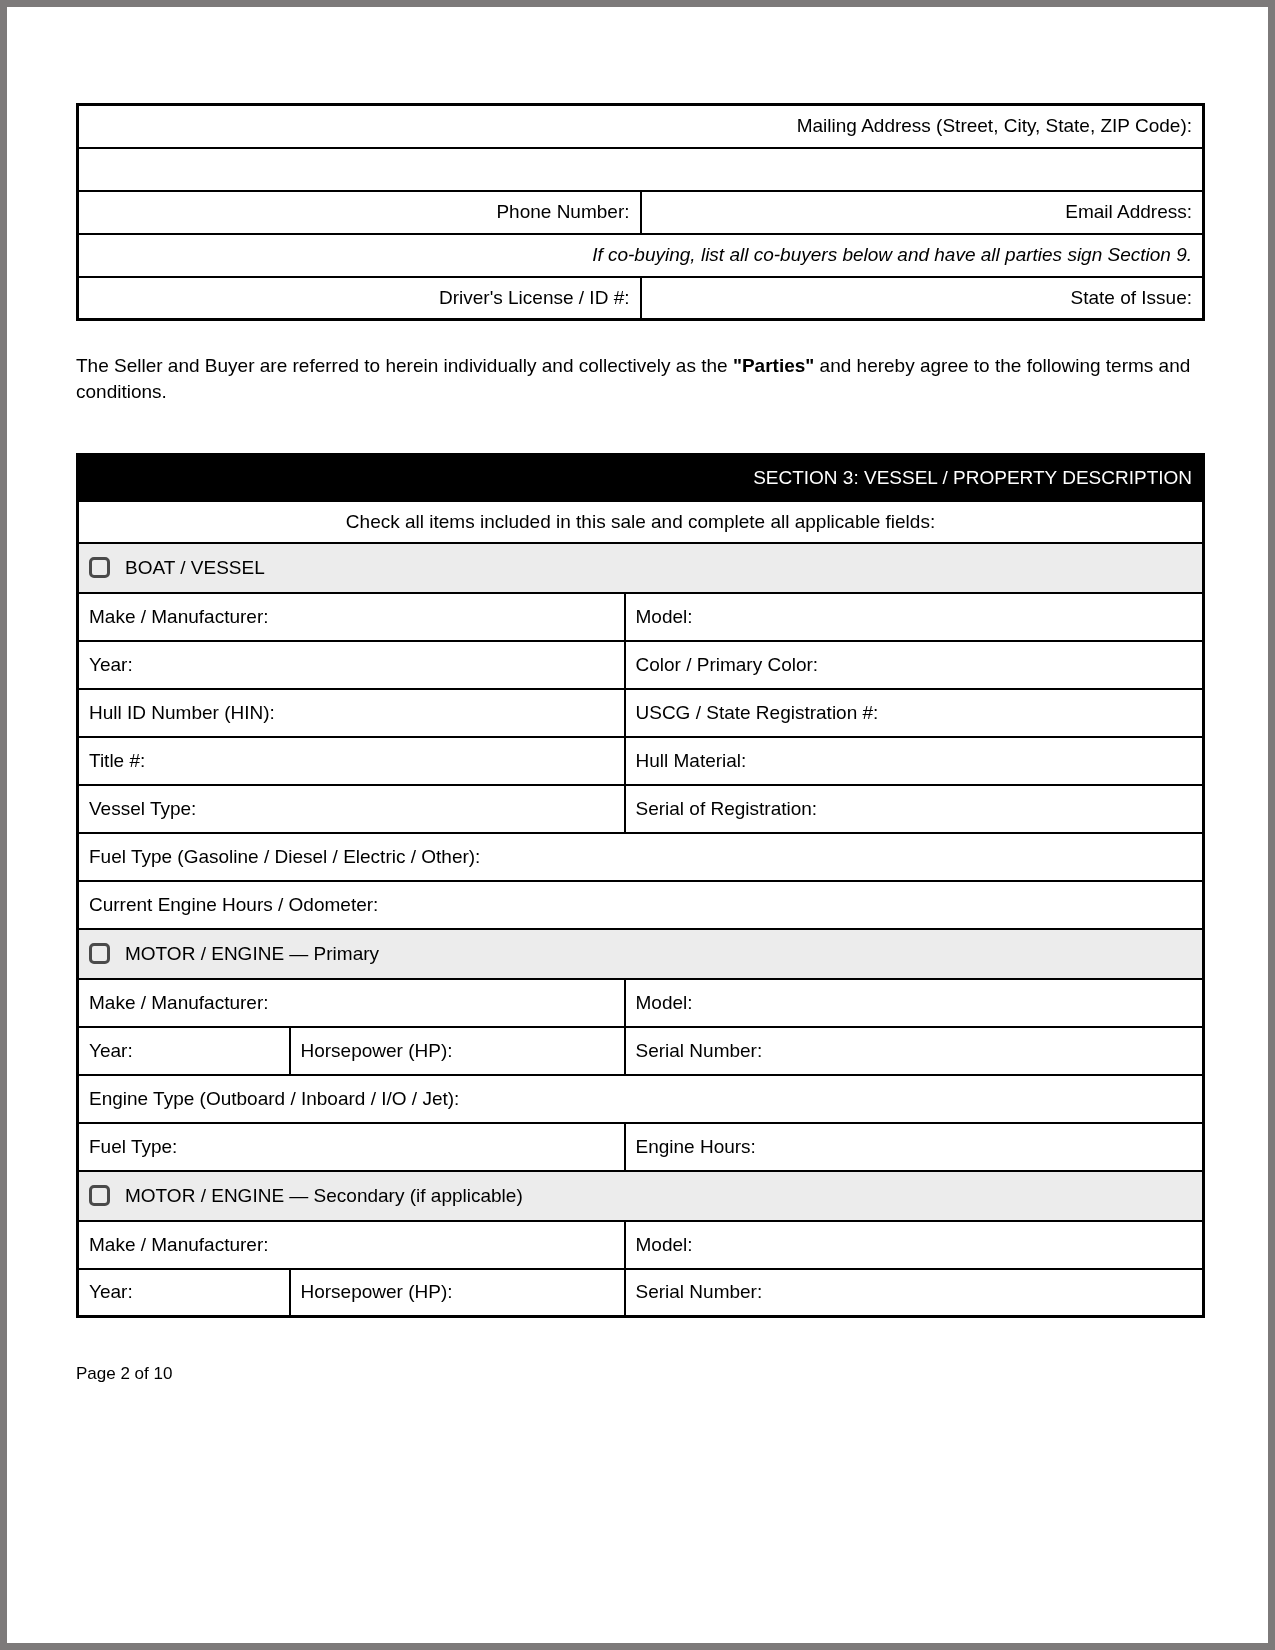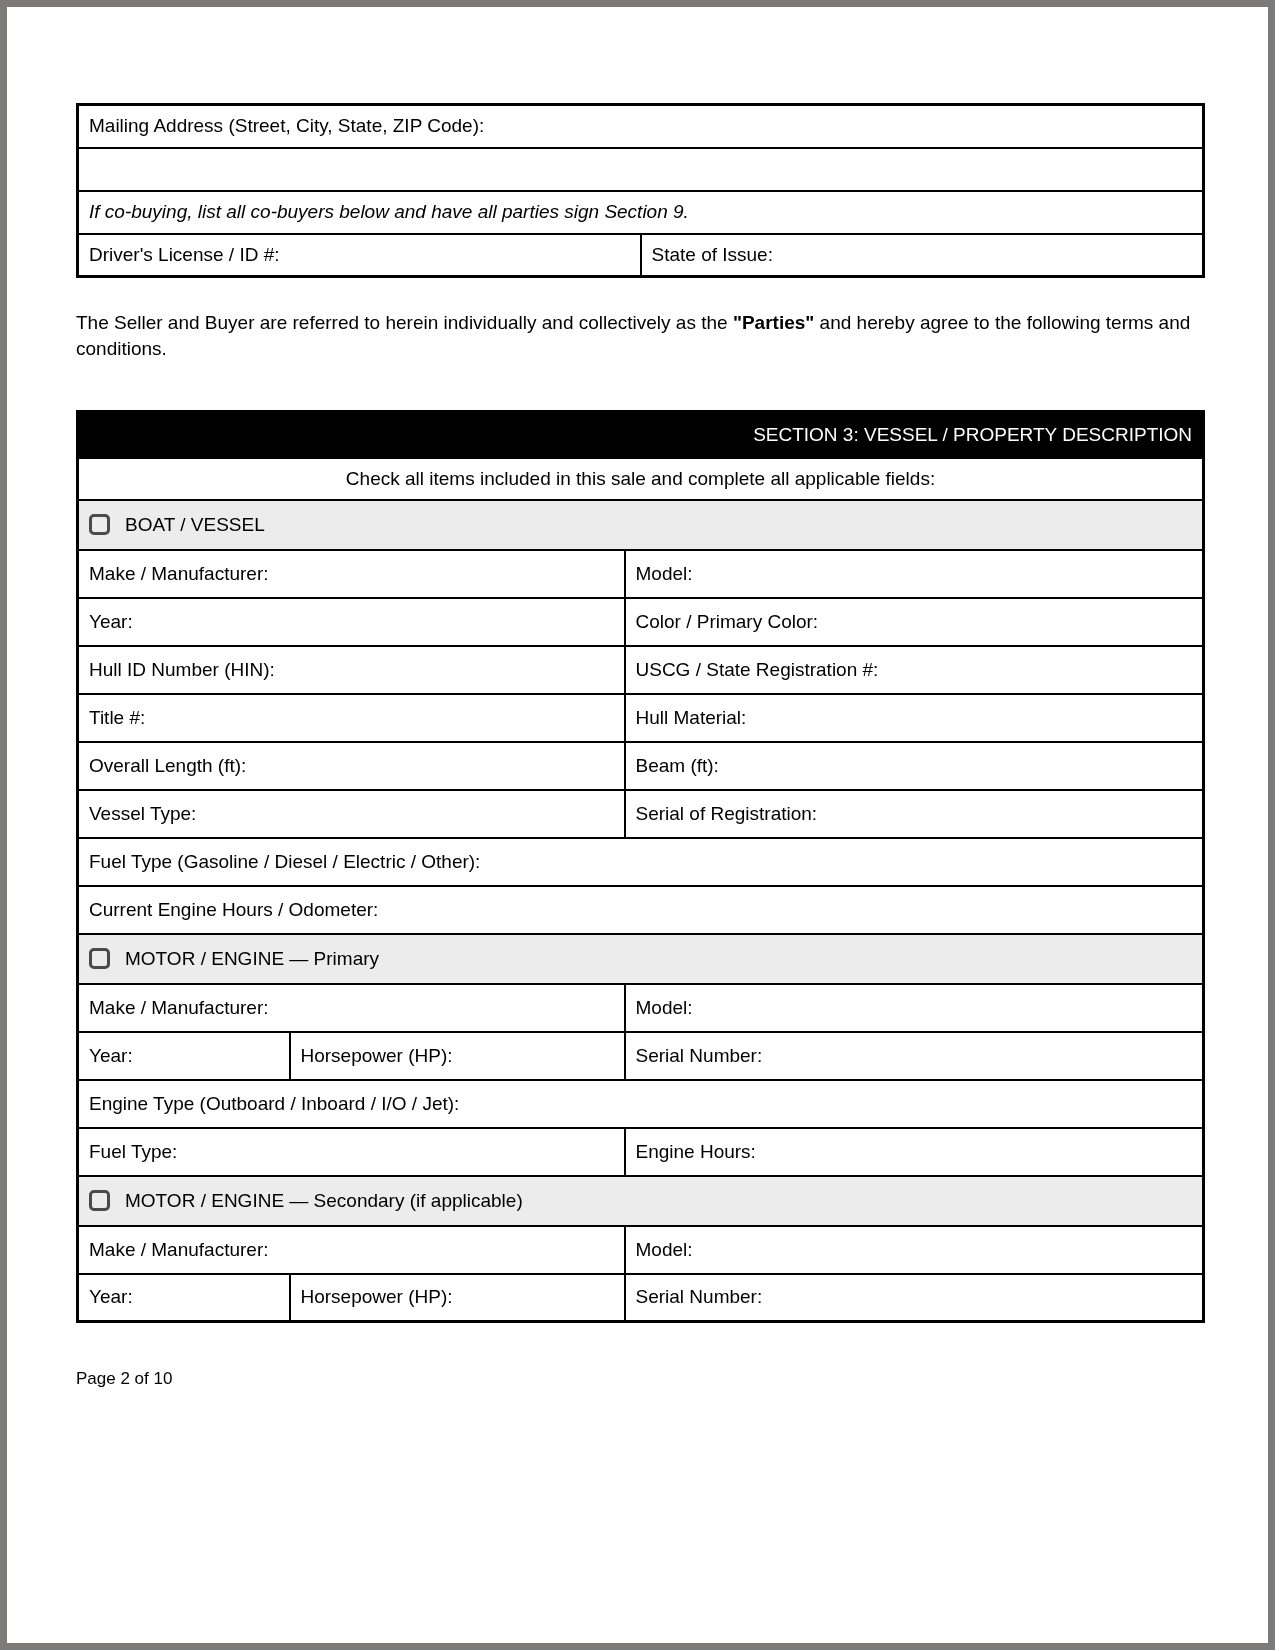--- a/index.html
+++ b/index.html
@@ -22,21 +22,21 @@
     border: 3px solid #000000;
   }
   .tbl td {
     border: 2px solid #000000;
     padding: 0 10px 0 10px;
     vertical-align: middle;
     font-size: 19px;
     overflow: hidden;
     white-space: nowrap;
   }
-  .top-tbl { margin-top: 96px; }
+  .top-tbl { margin-top: 96px; text-align: right; }
   .top-tbl td { height: 43px; }
   .note-cell { font-style: italic; }
   .intro {
     margin: 32px 0 0 69px;
     width: 1126px;
     font-size: 19px;
     line-height: 26px;
   }
   .intro b { font-weight: bold; }
   .sec3-tbl { margin-top: 48px; }
@@ -89,20 +89,28 @@
     <tbody>
         <tr>
       <td colspan="2">
         <span>Mailing Address (Street, City, State, ZIP Code):</span>
       </td>
     </tr>
     <tr>
       <td colspan="2"></td>
     </tr>
     <tr>
+      <td>
+        <span>Phone Number:</span>
+      </td>
+      <td>
+        <span>Email Address:</span>
+      </td>
+    </tr>
+    <tr>
       <td colspan="2" class="note-cell">
         <span>If co-buying, list all co-buyers below and have all parties sign Section 9.</span>
       </td>
     </tr>
     <tr>
       <td>
         <span>Driver's License / ID #:</span>
       </td>
       <td>
         <span>State of Issue:</span>
@@ -164,28 +172,20 @@
     <tr>
       <td colspan="2" class="std-cell">
         <span>Title #:</span>
       </td>
       <td class="std-cell">
         <span>Hull Material:</span>
       </td>
     </tr>
     <tr>
       <td colspan="2" class="std-cell">
-        <span>Overall Length (ft):</span>
-      </td>
-      <td class="std-cell">
-        <span>Beam (ft):</span>
-      </td>
-    </tr>
-    <tr>
-      <td colspan="2" class="std-cell">
         <span>Vessel Type:</span>
       </td>
       <td class="std-cell">
         <span>Serial of Registration:</span>
       </td>
     </tr>
     <tr>
       <td colspan="3" class="std-cell">
         <span>Fuel Type (Gasoline / Diesel / Electric / Other):</span>
       </td>

